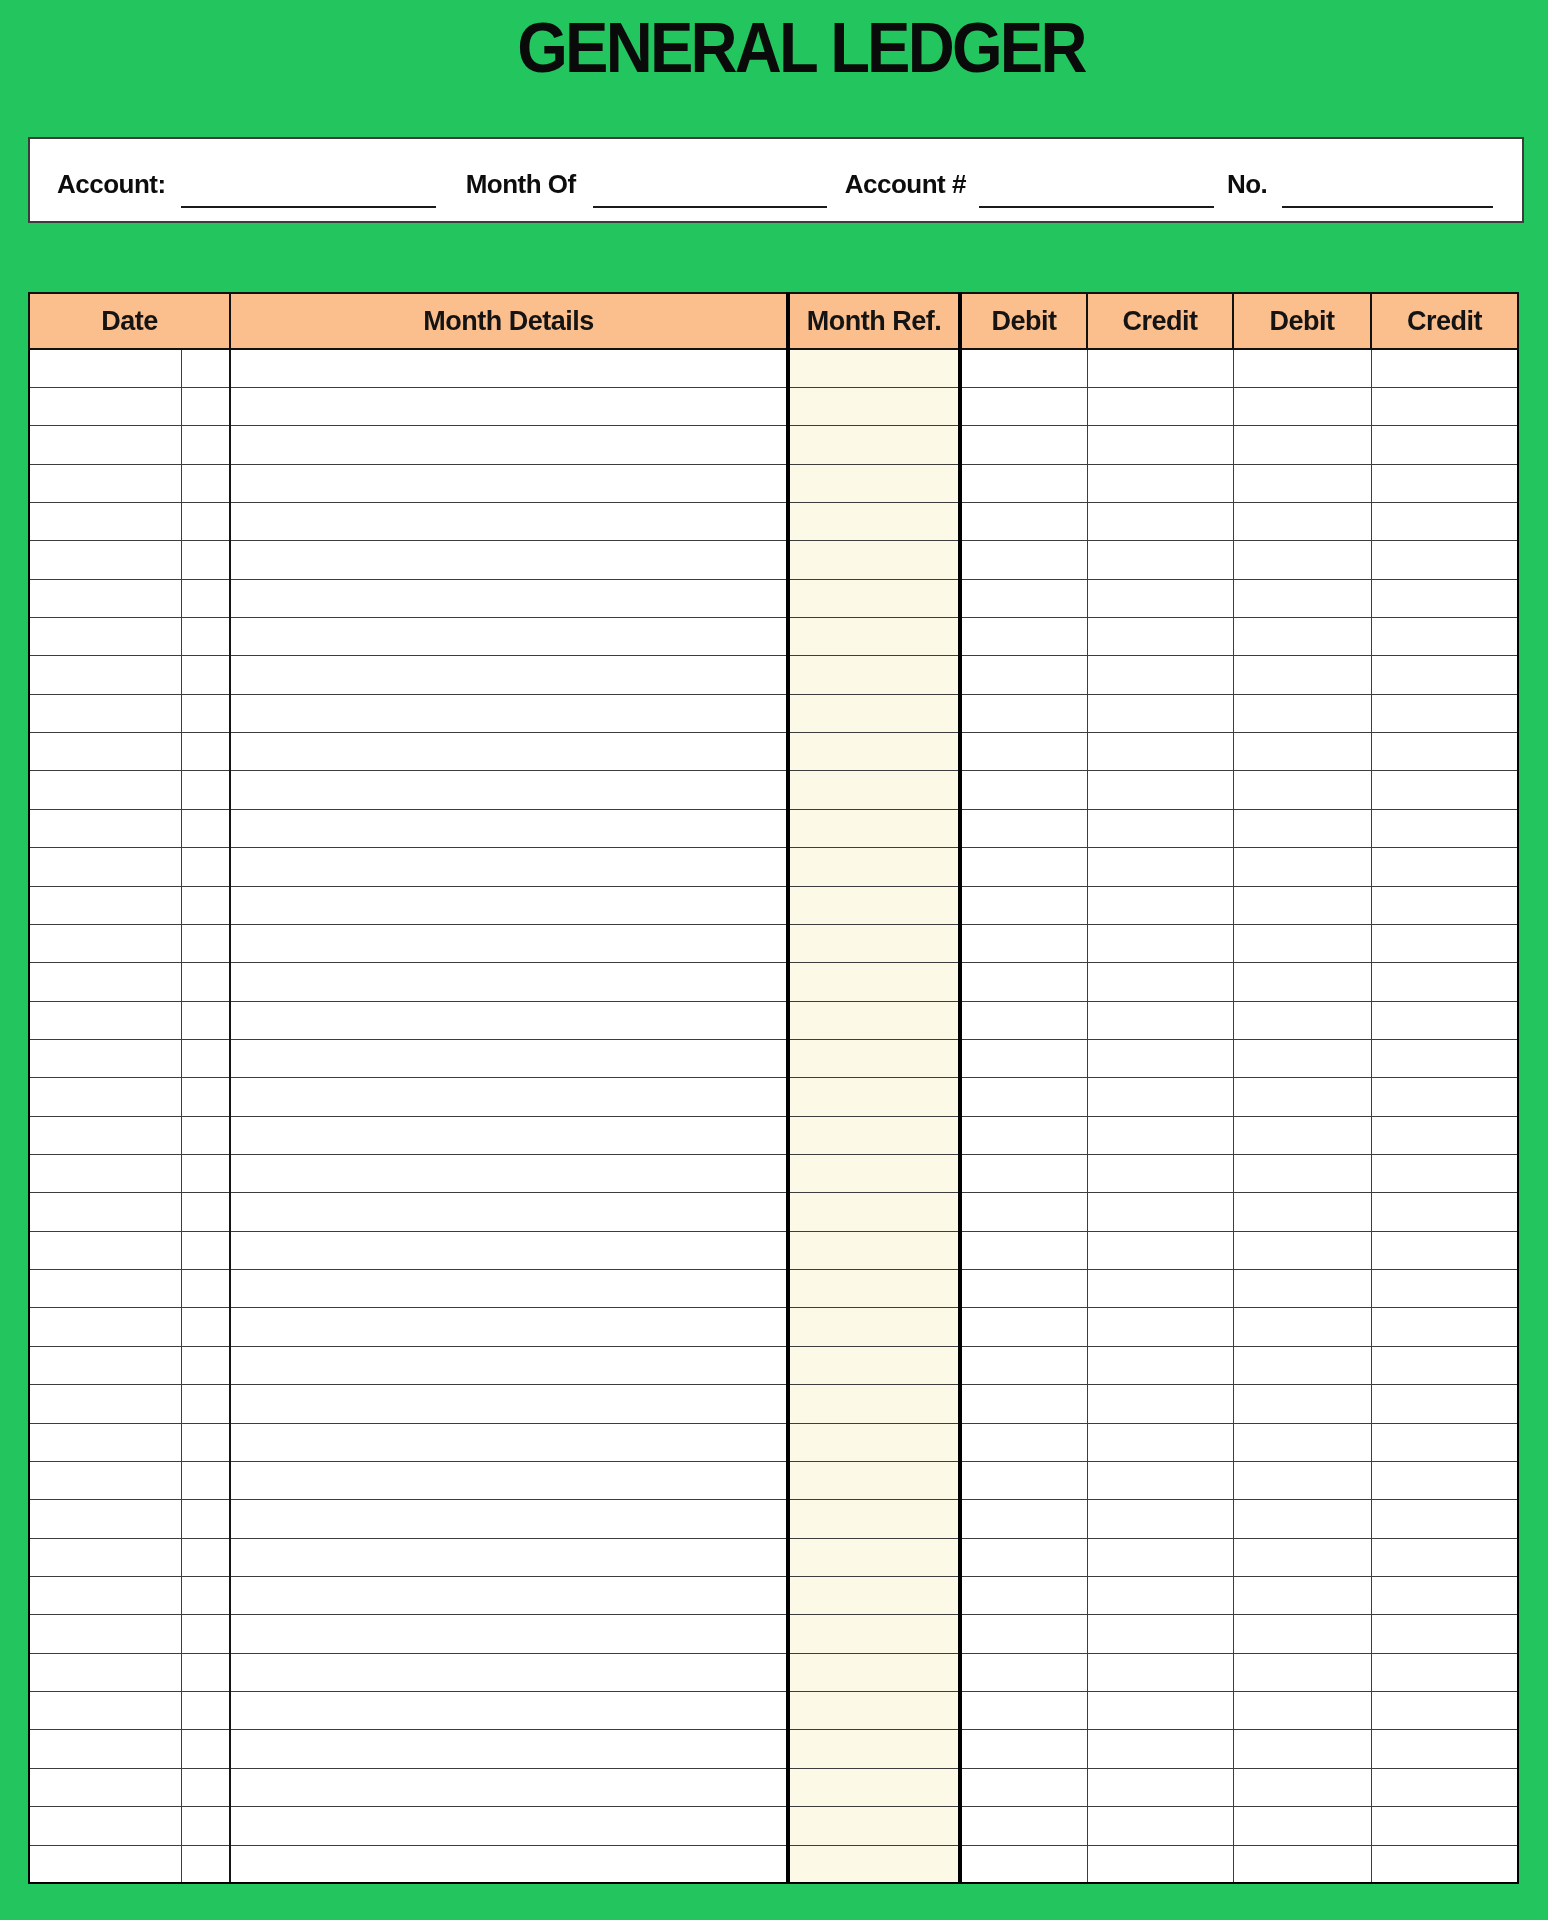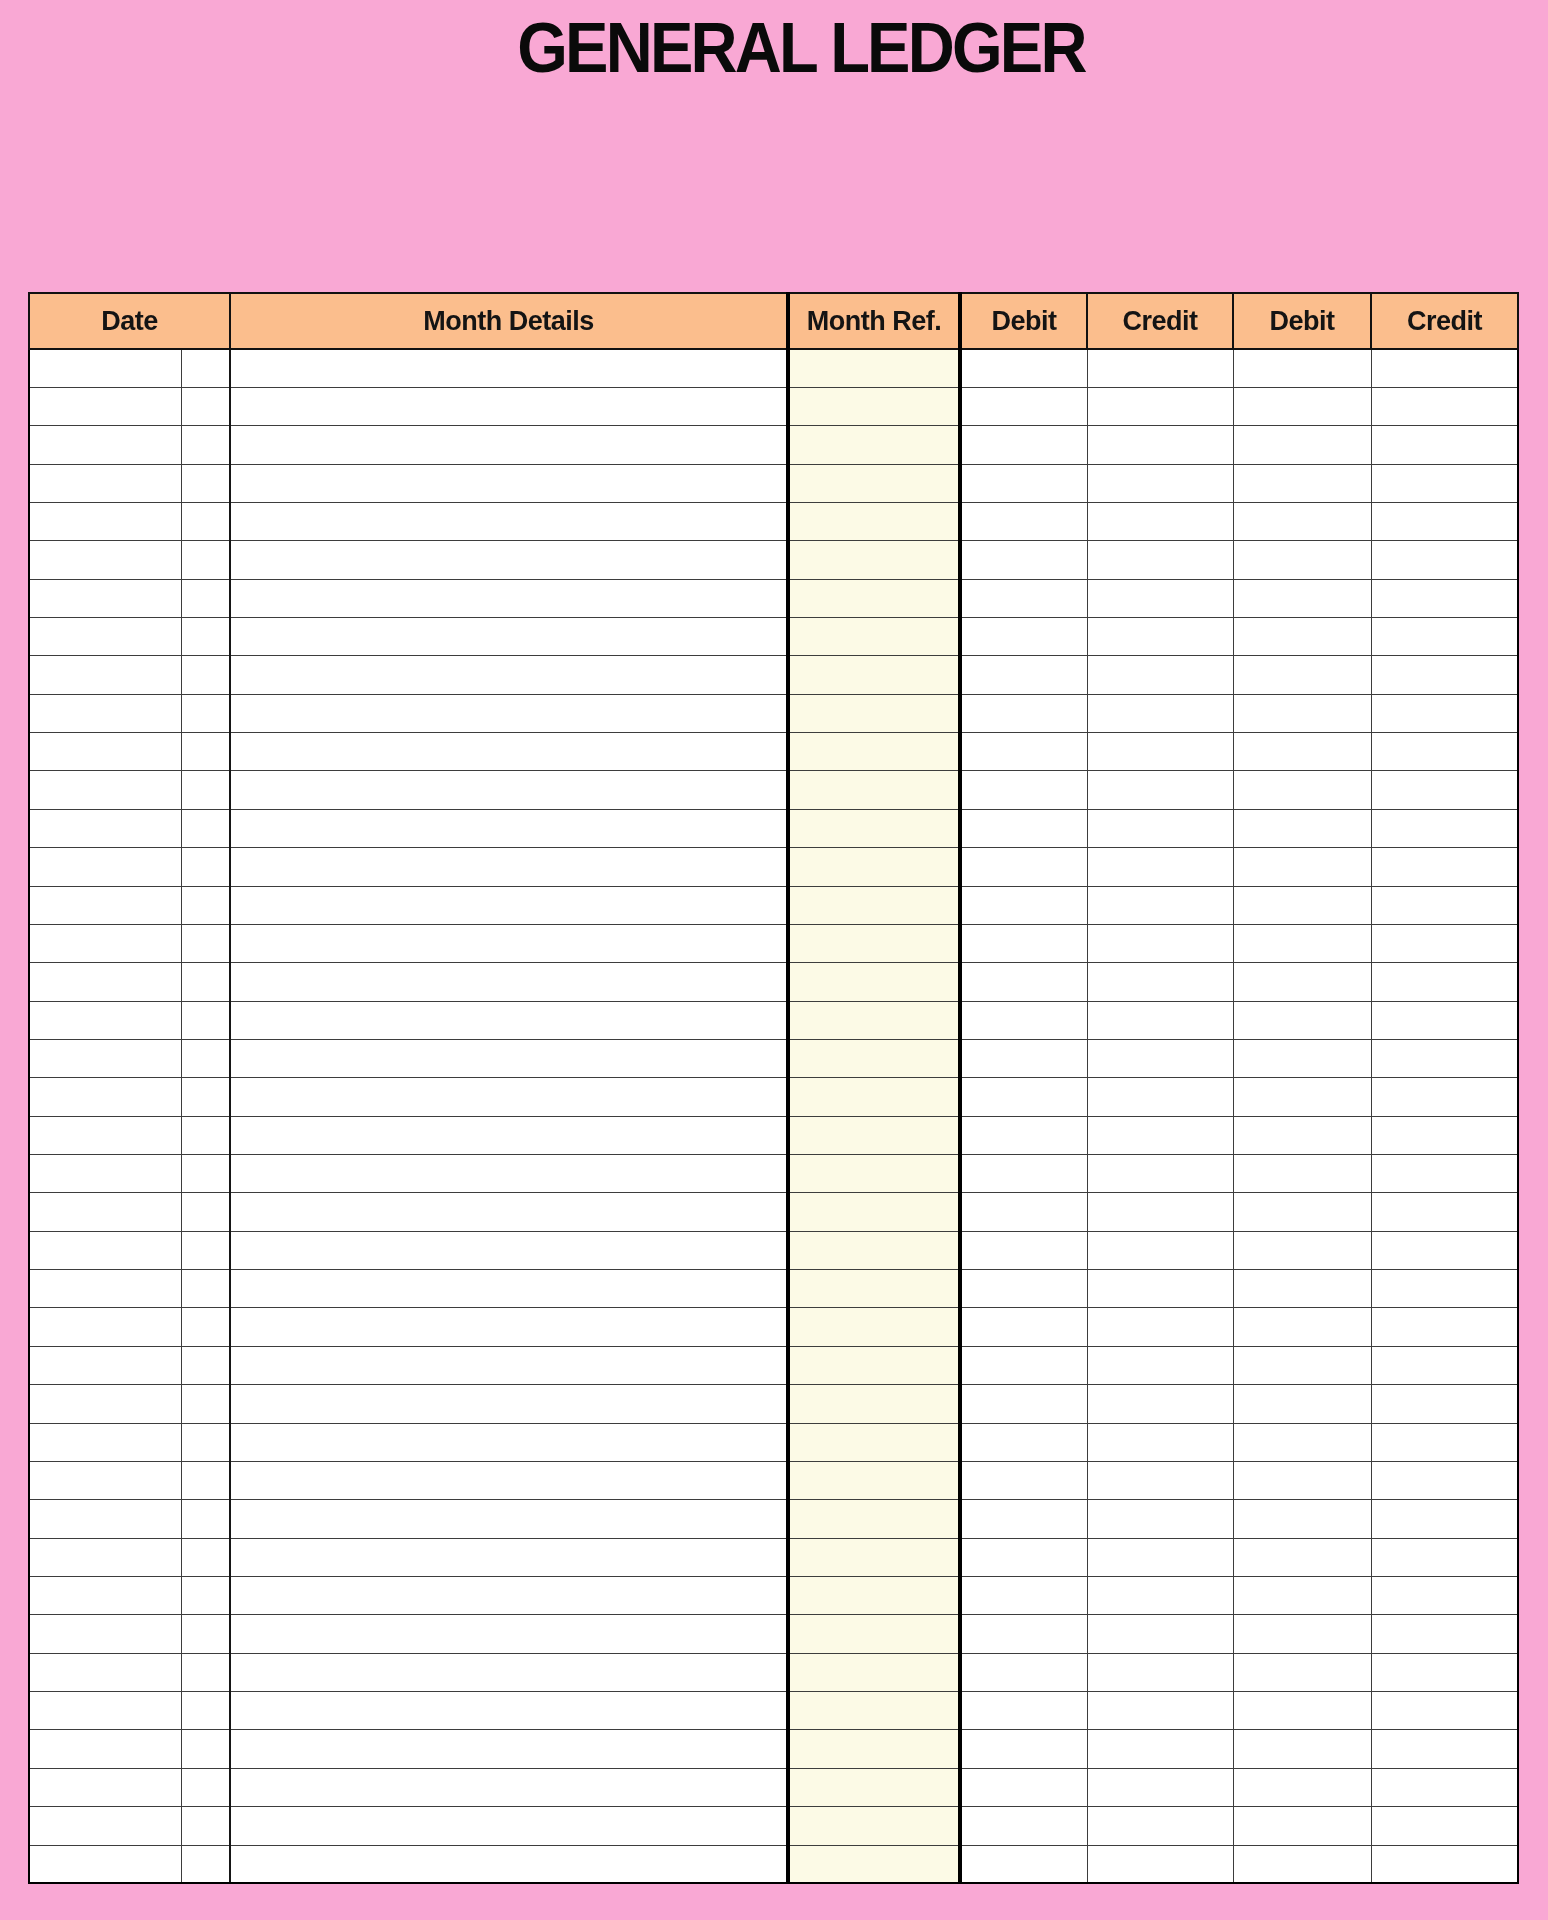--- a/index.html
+++ b/index.html
@@ -10,21 +10,21 @@
     --thin-line:#3d3d3d;
     --thick-line:#000000;
   }
   *{margin:0;padding:0;box-sizing:border-box;}
   html,body{background:#ffffff;}
   body{font-family:"Liberation Sans",sans-serif;}
   .page{
     position:relative;
     width:1548px;
     height:1920px;
-    background:#f9a8d4;
+    background:#22c55e;
     overflow:hidden;
   }
   
   .page-title{
     position:absolute;
     top:10px;
     left:0;
     width:100%;
     padding-left:58px;
     text-align:center;
@@ -124,20 +124,38 @@
   table.ledger .v-item{border-left:2px solid #161616 !important;}
   tbody tr:last-child td{border-bottom:2.5px solid #000;}
 </style>
 </head>
 <body>
 
 <div class="page">
 
   <div class="page-title">GENERAL LEDGER</div>
 
+  <div class="account-box">
+    <div class="field f1">
+      <span class="field-label">Account:</span>
+      <span class="fill-line"></span>
+    </div>
+    <div class="field f2">
+      <span class="field-label">Month Of</span>
+      <span class="fill-line"></span>
+    </div>
+    <div class="field f3">
+      <span class="field-label">Account #</span>
+      <span class="fill-line"></span>
+    </div>
+    <div class="field f4">
+      <span class="field-label">No.</span>
+      <span class="fill-line"></span>
+    </div>
+  </div>
 
 
   <table class="ledger">
     <colgroup>
       <col style="width:152px">
       <col style="width:49px">
       <col style="width:558px">
       <col style="width:172px">
       <col style="width:127px">
       <col style="width:146px">

